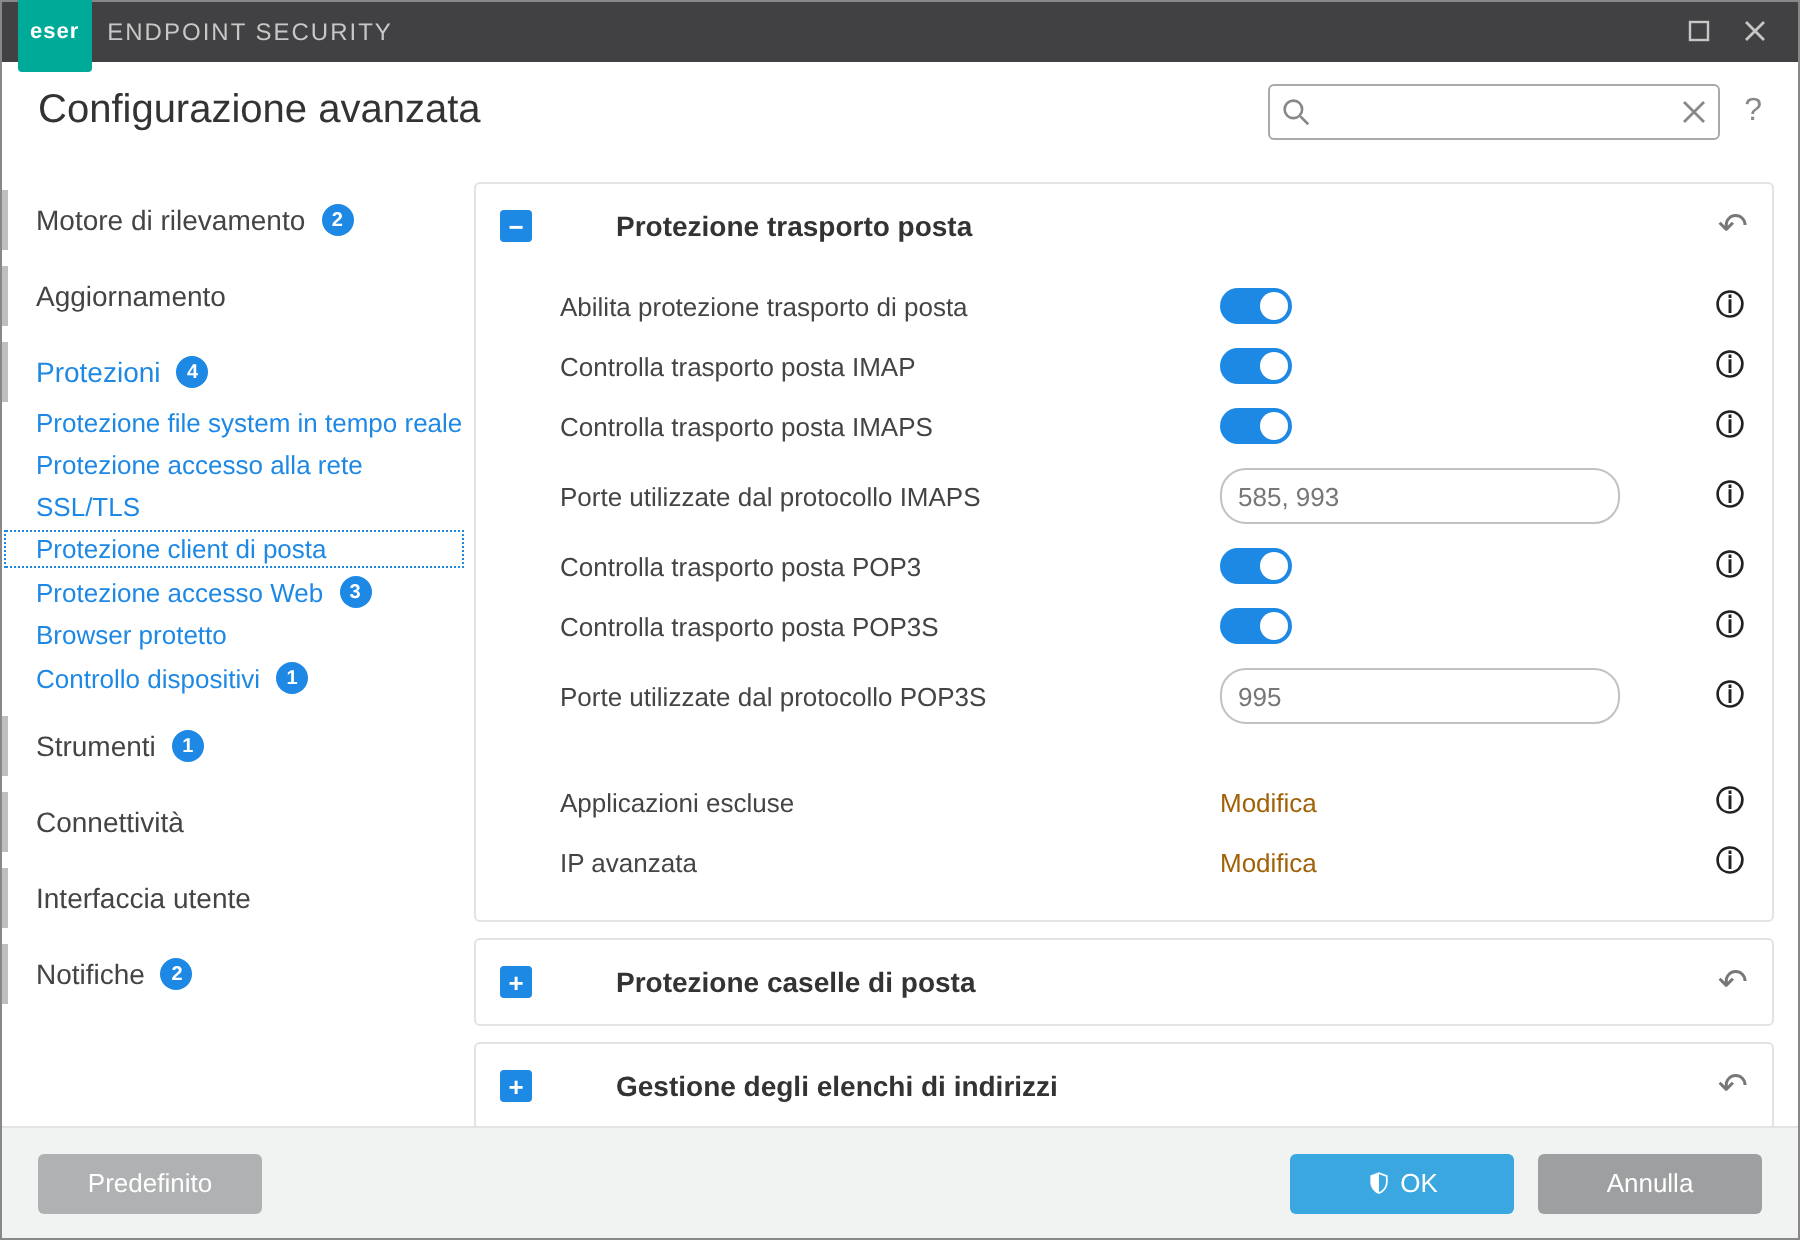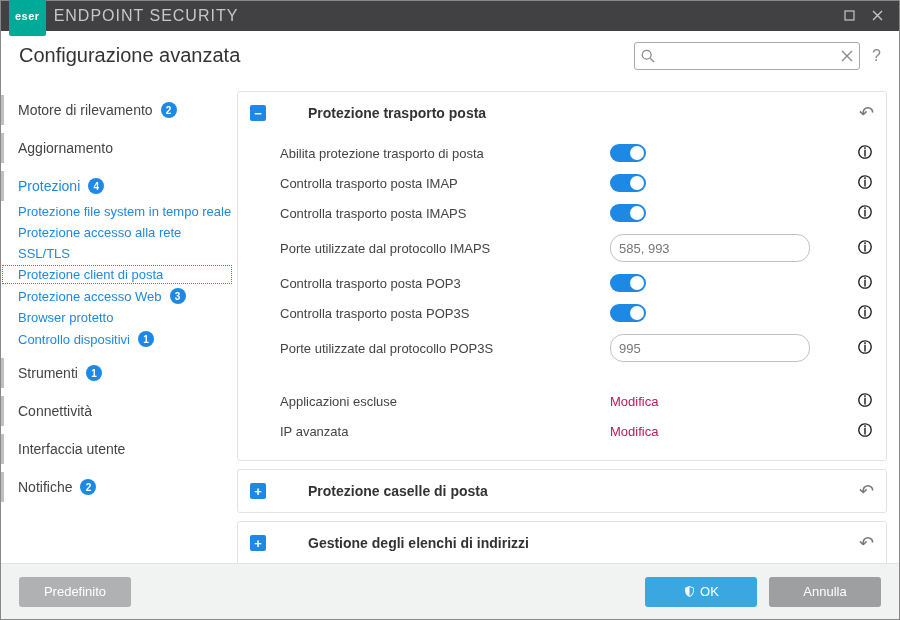--- a/index.html
+++ b/index.html
@@ -3,21 +3,21 @@
 <meta charset="utf-8">
 <style>
 * { box-sizing: border-box; margin: 0; padding: 0; font-family: "Segoe UI", Arial, sans-serif; }
 html, body { width: 900px; height: 620px; overflow: hidden; background: #fff; }
 
 .window { display: flex; flex-direction: column; height: 100%; border: 1px solid #888; }
 
 
 .titlebar { height: 30px; background: #414042; color: #fff; display: flex; align-items: center; padding: 0 8px; }
 .logo-badge { background: #0a9; color: #fff; font-weight: 700; font-size: 11px; padding: 14px 6px; border-radius: 2px; letter-spacing: 0.5px; }
-.product-name { margin-left: 8px; font-size: 16px; letter-spacing: 1px; color: #c7c7c7; }
+.product-name { margin-left: 8px; font-size: 12px; letter-spacing: 1px; color: #c7c7c7; }
 .titlebar-spacer { flex: 1; }
 .win-btn { width: 28px; text-align: center; color: #c7c7c7; font-size: 14px; cursor: pointer; }
 
 
 .header { height: 50px; display: flex; align-items: center; padding: 0 18px; border-bottom: 1px solid #fff; }
 .page-title { font-size: 20px; color: #333; font-weight: 400; }
 .header-spacer { flex: 1; }
 .searchbox { width: 226px; height: 28px; border: 1px solid #a9a9a9; border-radius: 3px; display: flex; align-items: center; padding: 0 6px; }
 .searchbox svg { flex: none; }
 .searchbox input { flex: 1; border: none; outline: none; font-size: 12px; margin: 0 6px; }
@@ -51,21 +51,21 @@
 .row .lbl { width: 330px; font-size: 13px; color: #444; }
 .row .ctrl { flex: 1; display: flex; align-items: center; }
 .row .info { color: #222; font-size: 14px; cursor: pointer; padding-left: 10px; width: 28px; text-align: center; font-weight: 700; }
 
 
 .switch { width: 36px; height: 18px; background: #1e88e5; border-radius: 9px; position: relative; cursor: pointer; }
 .switch::after { content: ""; position: absolute; width: 14px; height: 14px; background: #fff; border-radius: 50%; top: 2px; right: 2px; }
 
 .text-input { width: 200px; height: 28px; border: 1px solid #c2c2c2; border-radius: 13px; padding: 0 8px; font-size: 13px; color: #777; outline: none; }
 
-.link { color: #be185d; font-size: 13px; cursor: pointer; }
+.link { color: #a16207; font-size: 13px; cursor: pointer; }
 
 .spacer-row { height: 18px; }
 
 
 .footer { height: 56px; background: #f1f2f2; display: flex; align-items: center; padding: 0 18px; border-top: 1px solid #e3e3e3; }
 .btn { height: 30px; min-width: 112px; border-radius: 3px; border: none; font-size: 13px; cursor: pointer; display: inline-flex; align-items: center; justify-content: center; color: #fff; }
 .btn.default { background: #b0b1b2; }
 .btn.ok { background: #3aa7e0; }
 .btn.cancel { background: #9e9fa0; }
 .footer-spacer { flex: 1; }

